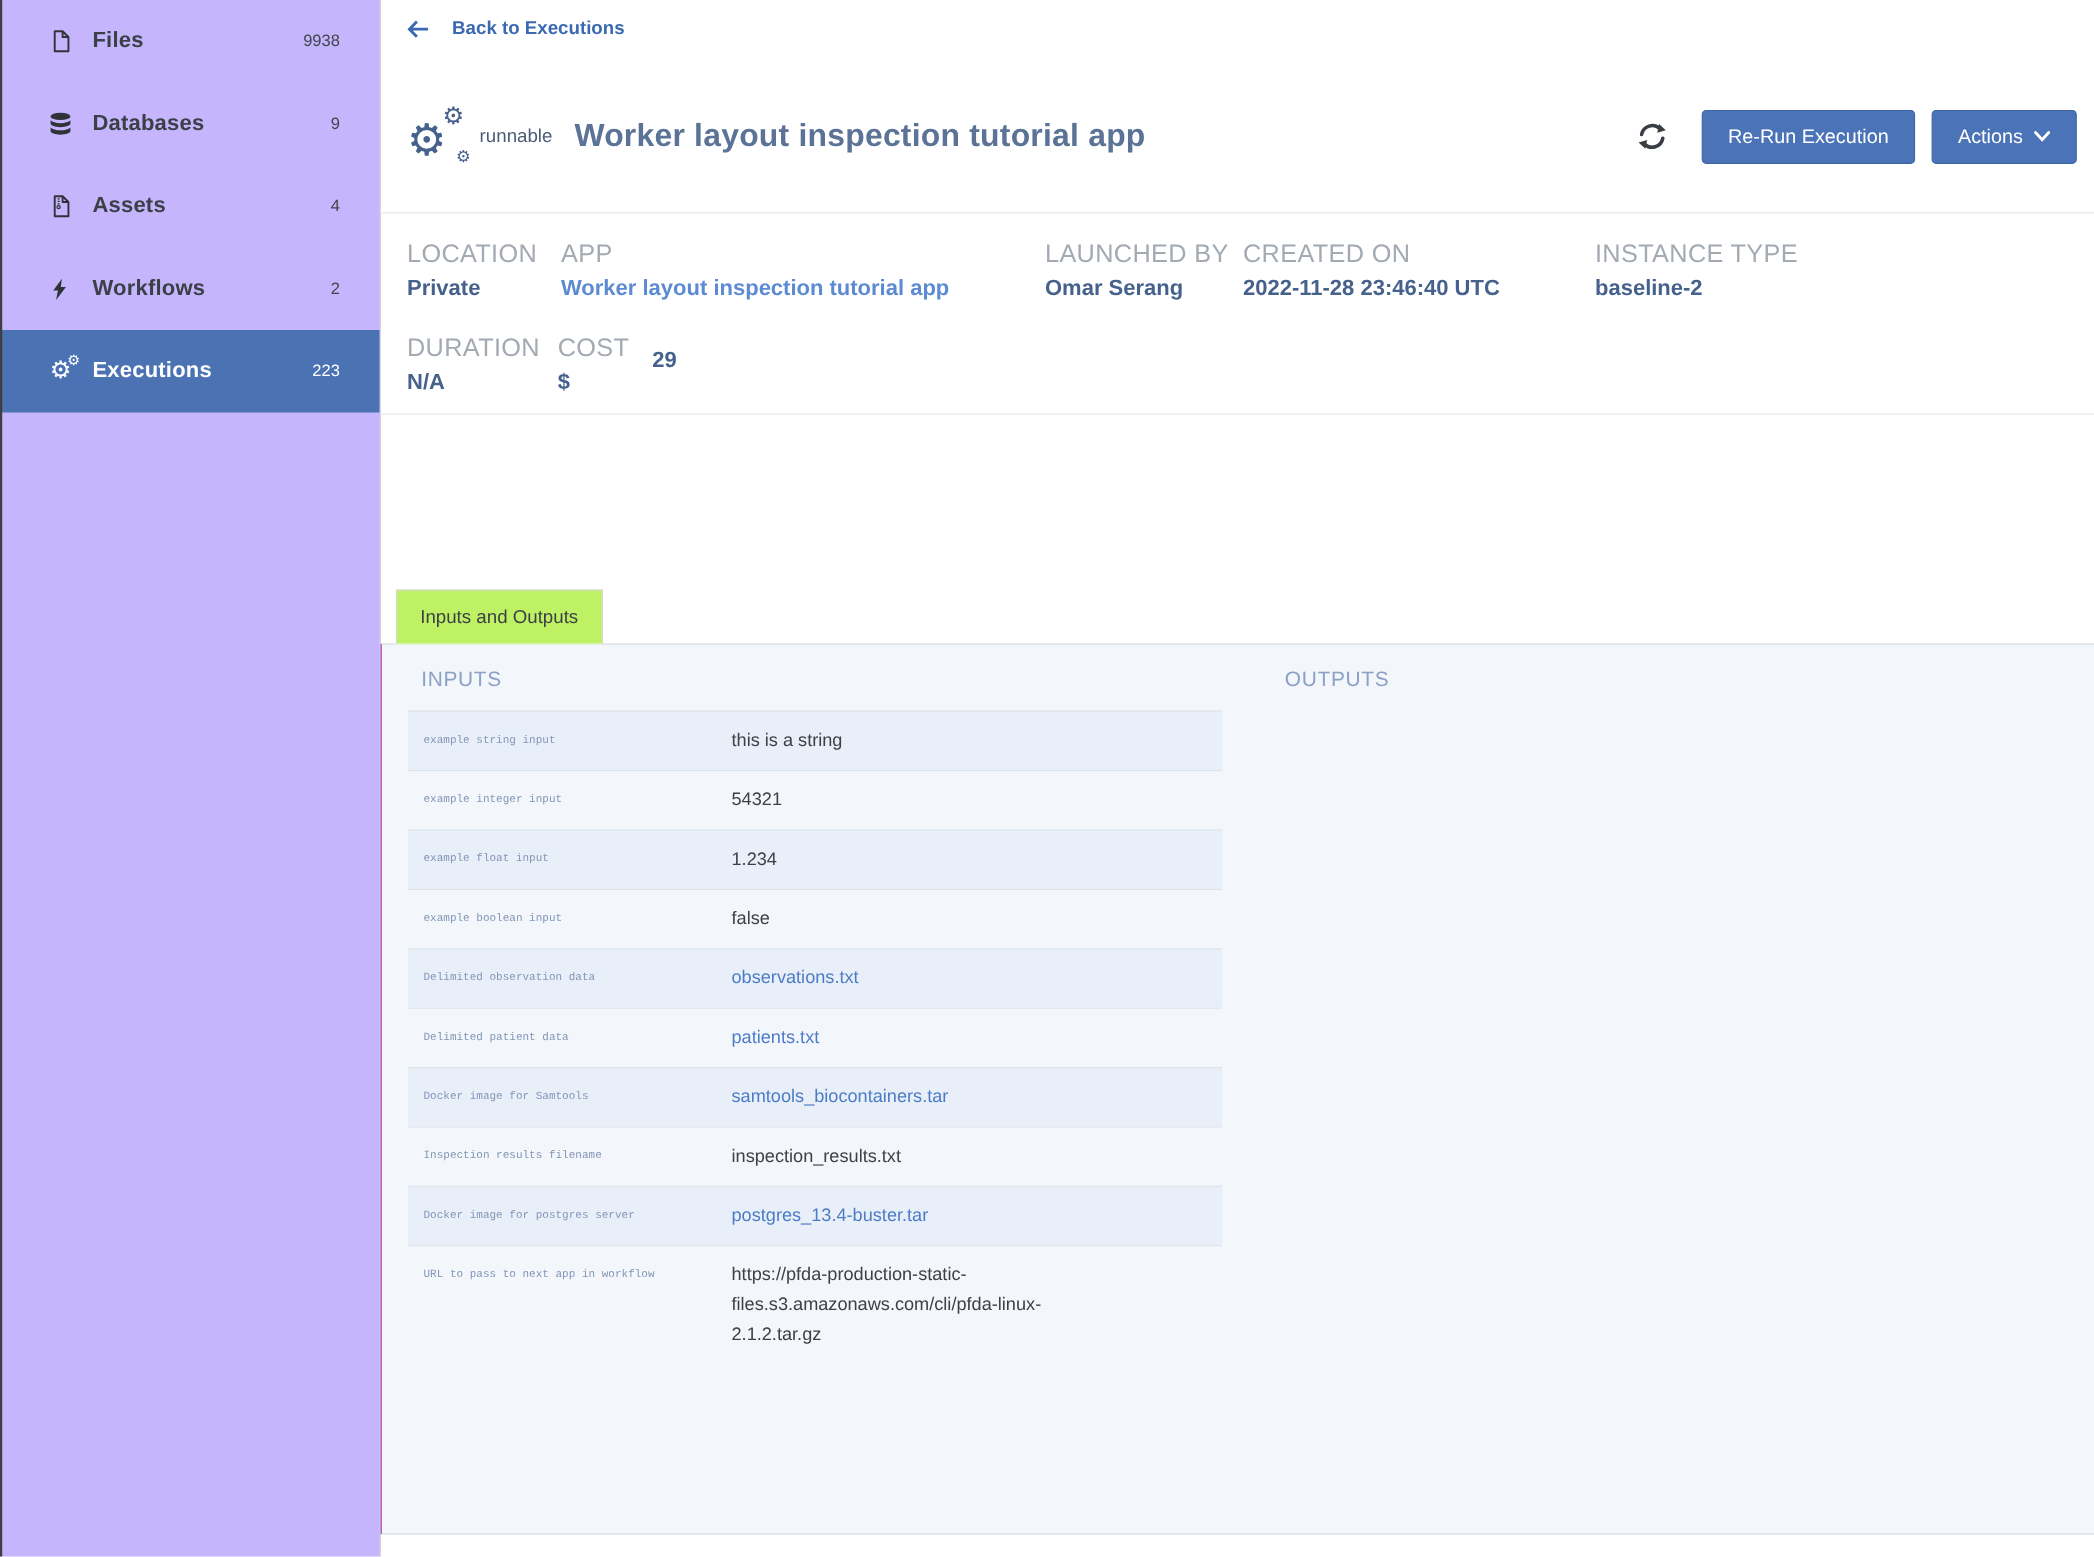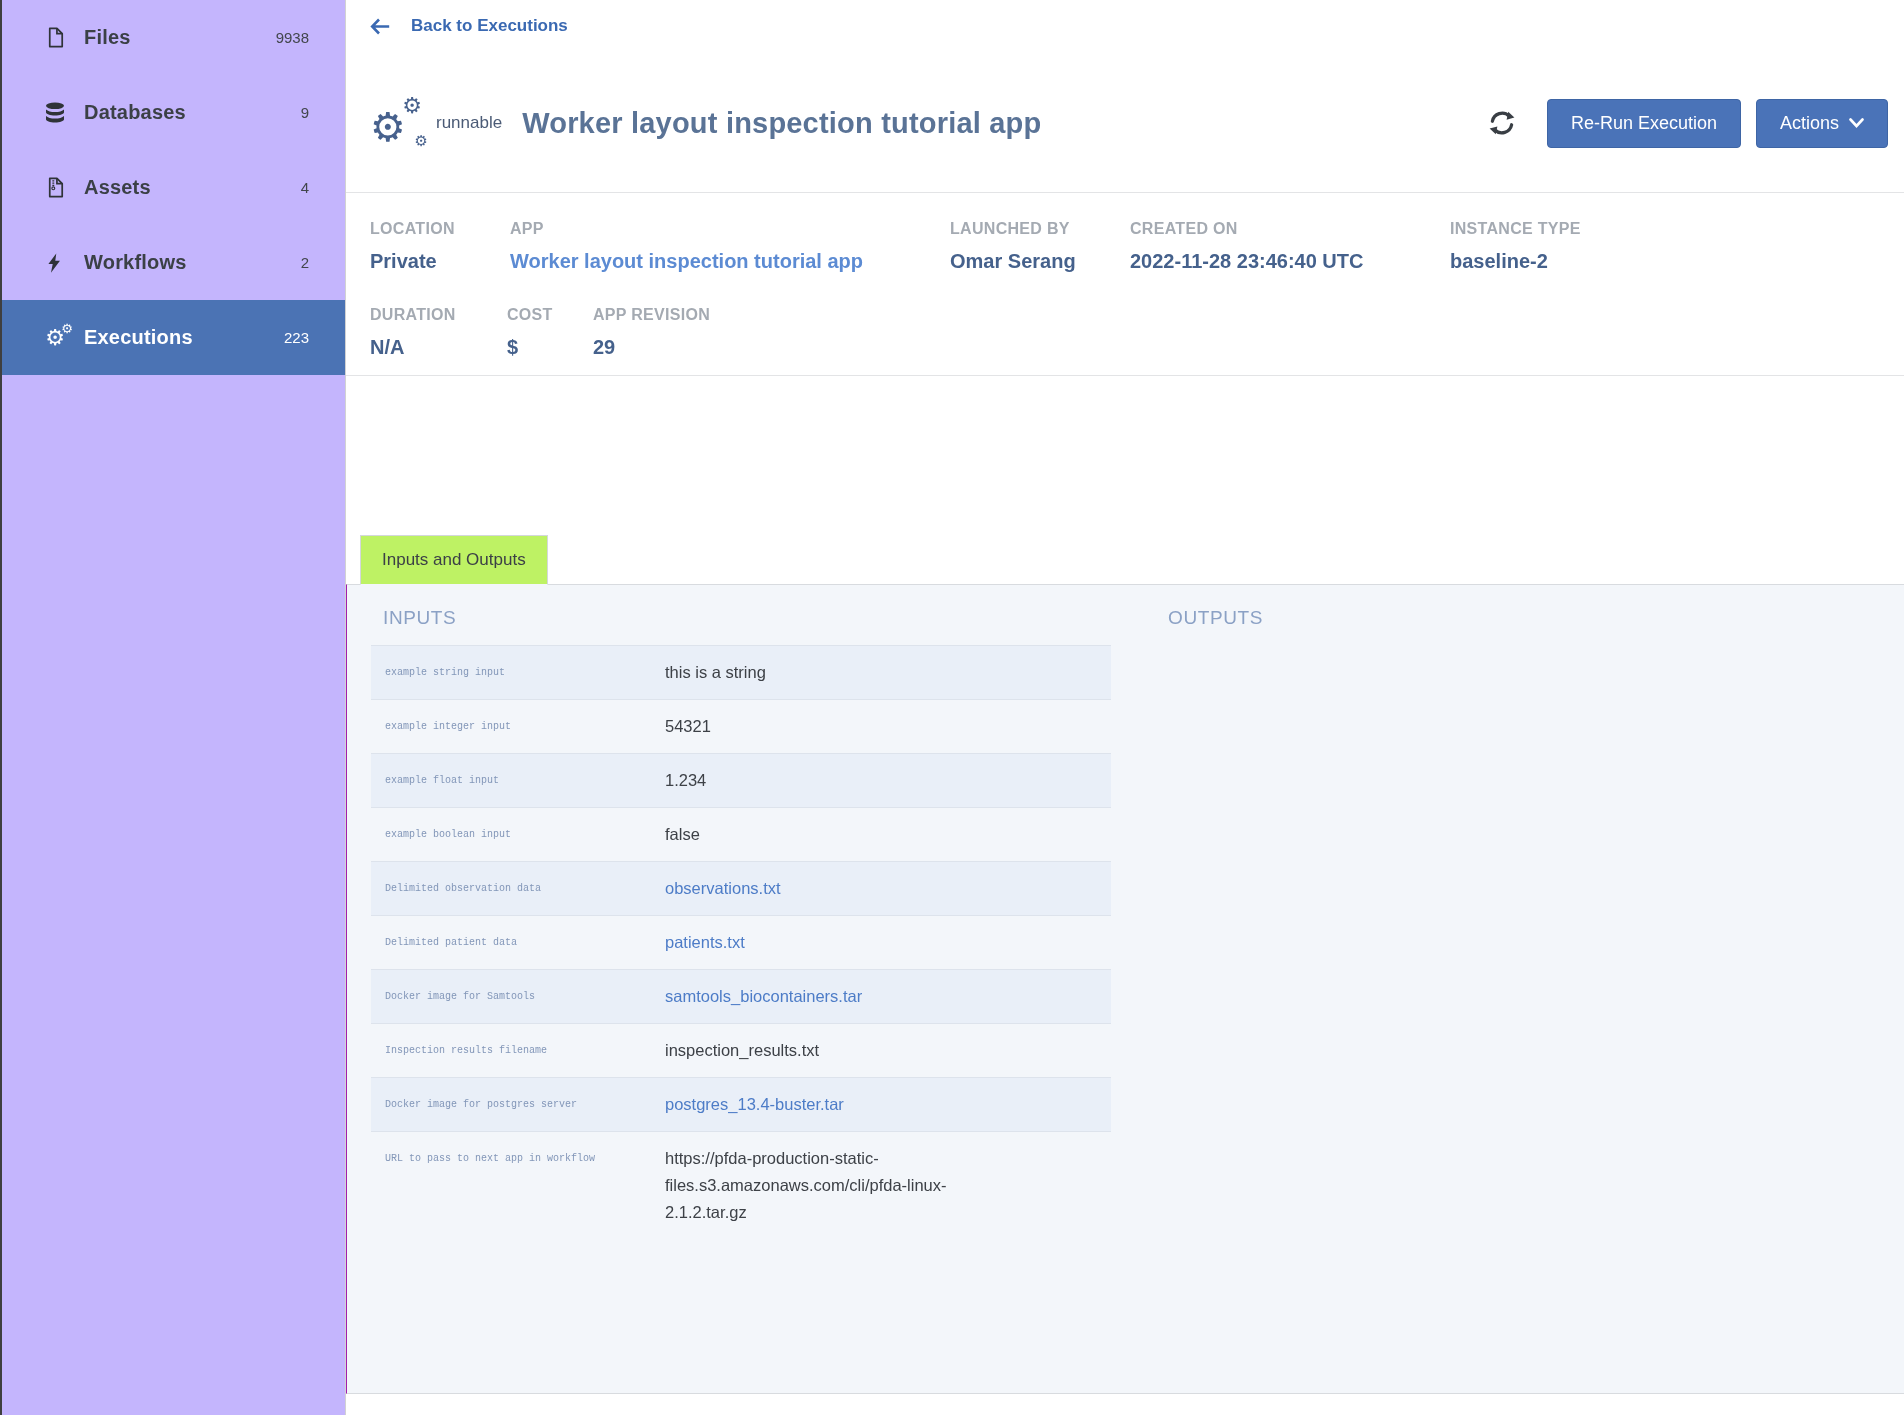--- a/index.html
+++ b/index.html
@@ -93,21 +93,21 @@
   }
   .btn + .btn { margin-left:15px; }
 
   .hdiv { height:1px; background:#e3e4e6; margin-top:41px; }
   .hdiv2 { height:1px; background:#e3e4e6; margin-top:14px; }
 
   
   .meta { padding:26px 0 0 24px; }
   .meta-row { display:flex; }
   .meta-row + .meta-row { margin-top:30px; }
-  .meta-label { font-size:16px; color:#a4aab2; letter-spacing:0.3px; line-height:20px;font-weight:bold; }
+  .meta-label { font-size:23px; color:#a4aab2; letter-spacing:0.3px; line-height:20px; }
   .meta-value { font-size:20px; font-weight:700; color:#45618c; margin-top:8px;
                 line-height:28px; }
   .meta-value.lite-link { color:#5c8bd3; cursor:pointer; }
   .meta-value.navy-link { cursor:pointer; }
   .w-location { width:140px; } .w-app { width:440px; } .w-launched { width:180px; }
   .w-created { width:320px; } .w-instance { flex:1; }
   .w-duration { width:137px; } .w-cost { width:86px; } .w-revision { flex:1; }
 
   
   .tab-wrap { margin:159px 0 0 14px; }
@@ -284,21 +284,20 @@
     <div class="meta-row">
       <div class="w-duration">
         <div class="meta-label">DURATION</div>
         <div class="meta-value">N/A</div>
       </div>
       <div class="w-cost">
         <div class="meta-label">COST</div>
         <div class="meta-value">$</div>
       </div>
       <div class="w-revision">
-        <div class="meta-label">APP REVISION</div>
         <div class="meta-value">29</div>
       </div>
     </div>
   </div>
 
   <div class="hdiv2"></div>
 
   <div class="tab-wrap">
     <div class="tab">Inputs and Outputs</div>
   </div>

